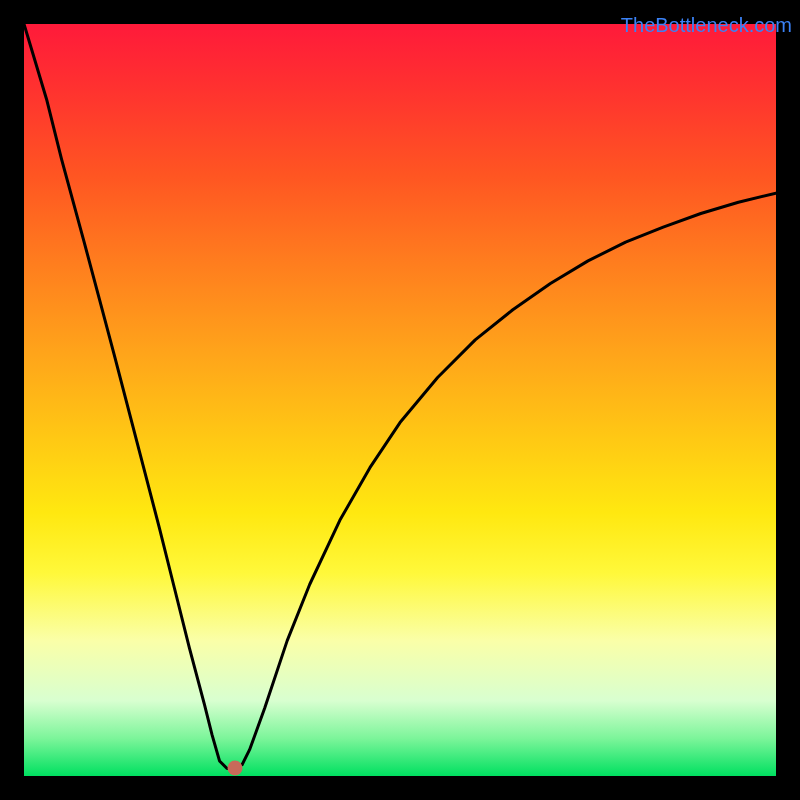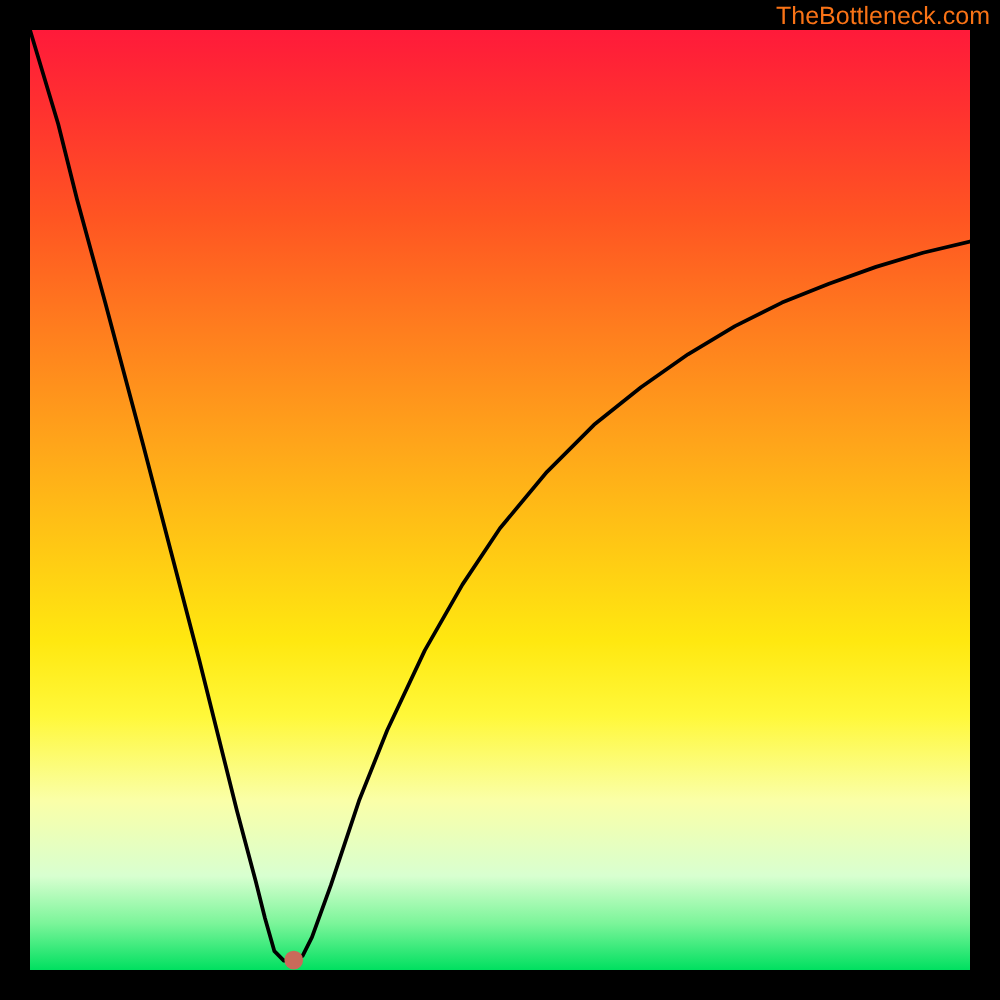--- a/index.html
+++ b/index.html
@@ -6,23 +6,23 @@
   body {
     width: 800px;
     height: 800px;
     background: #000;
     position: relative;
     overflow: hidden;
     font-family: Arial, sans-serif;
   }
   .watermark {
     position: absolute;
-    top: 2px;
+    top: 14px;
     right: 8px;
-    color: #f97316;
+    color: #3b82f6;
     font-size: 20px;
     font-weight: normal;
     z-index: 10;
   }
   .plot-area {
     position: absolute;
     top: 24px;
     left: 24px;
     width: 752px;
     height: 752px;

